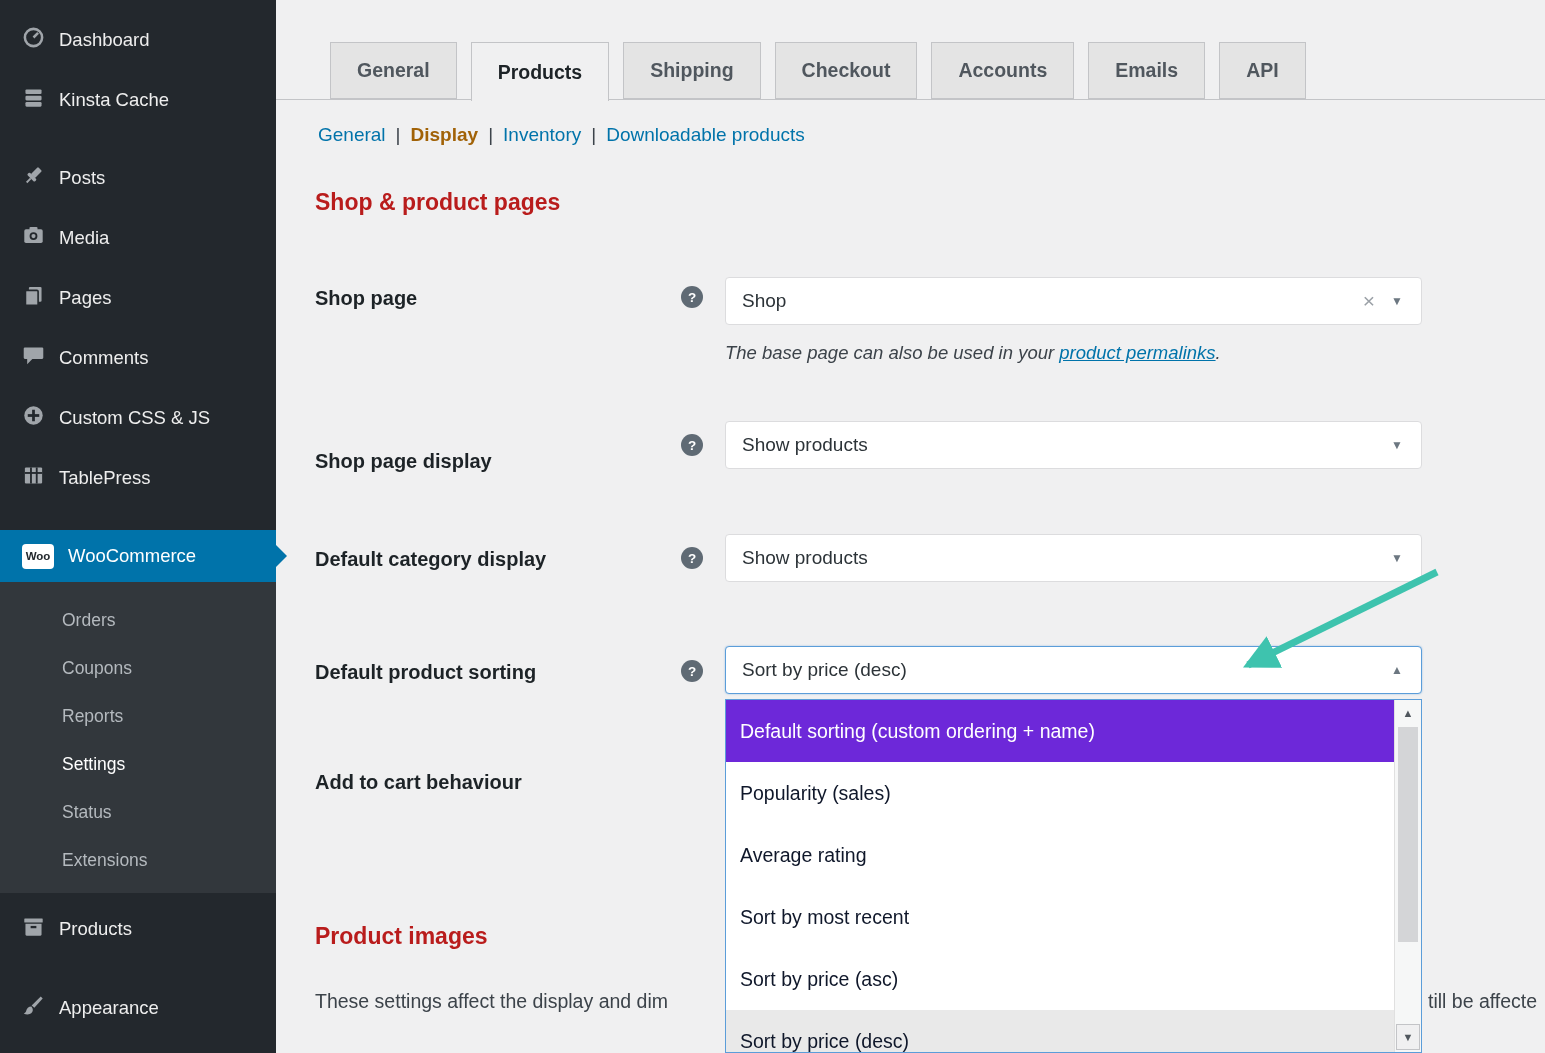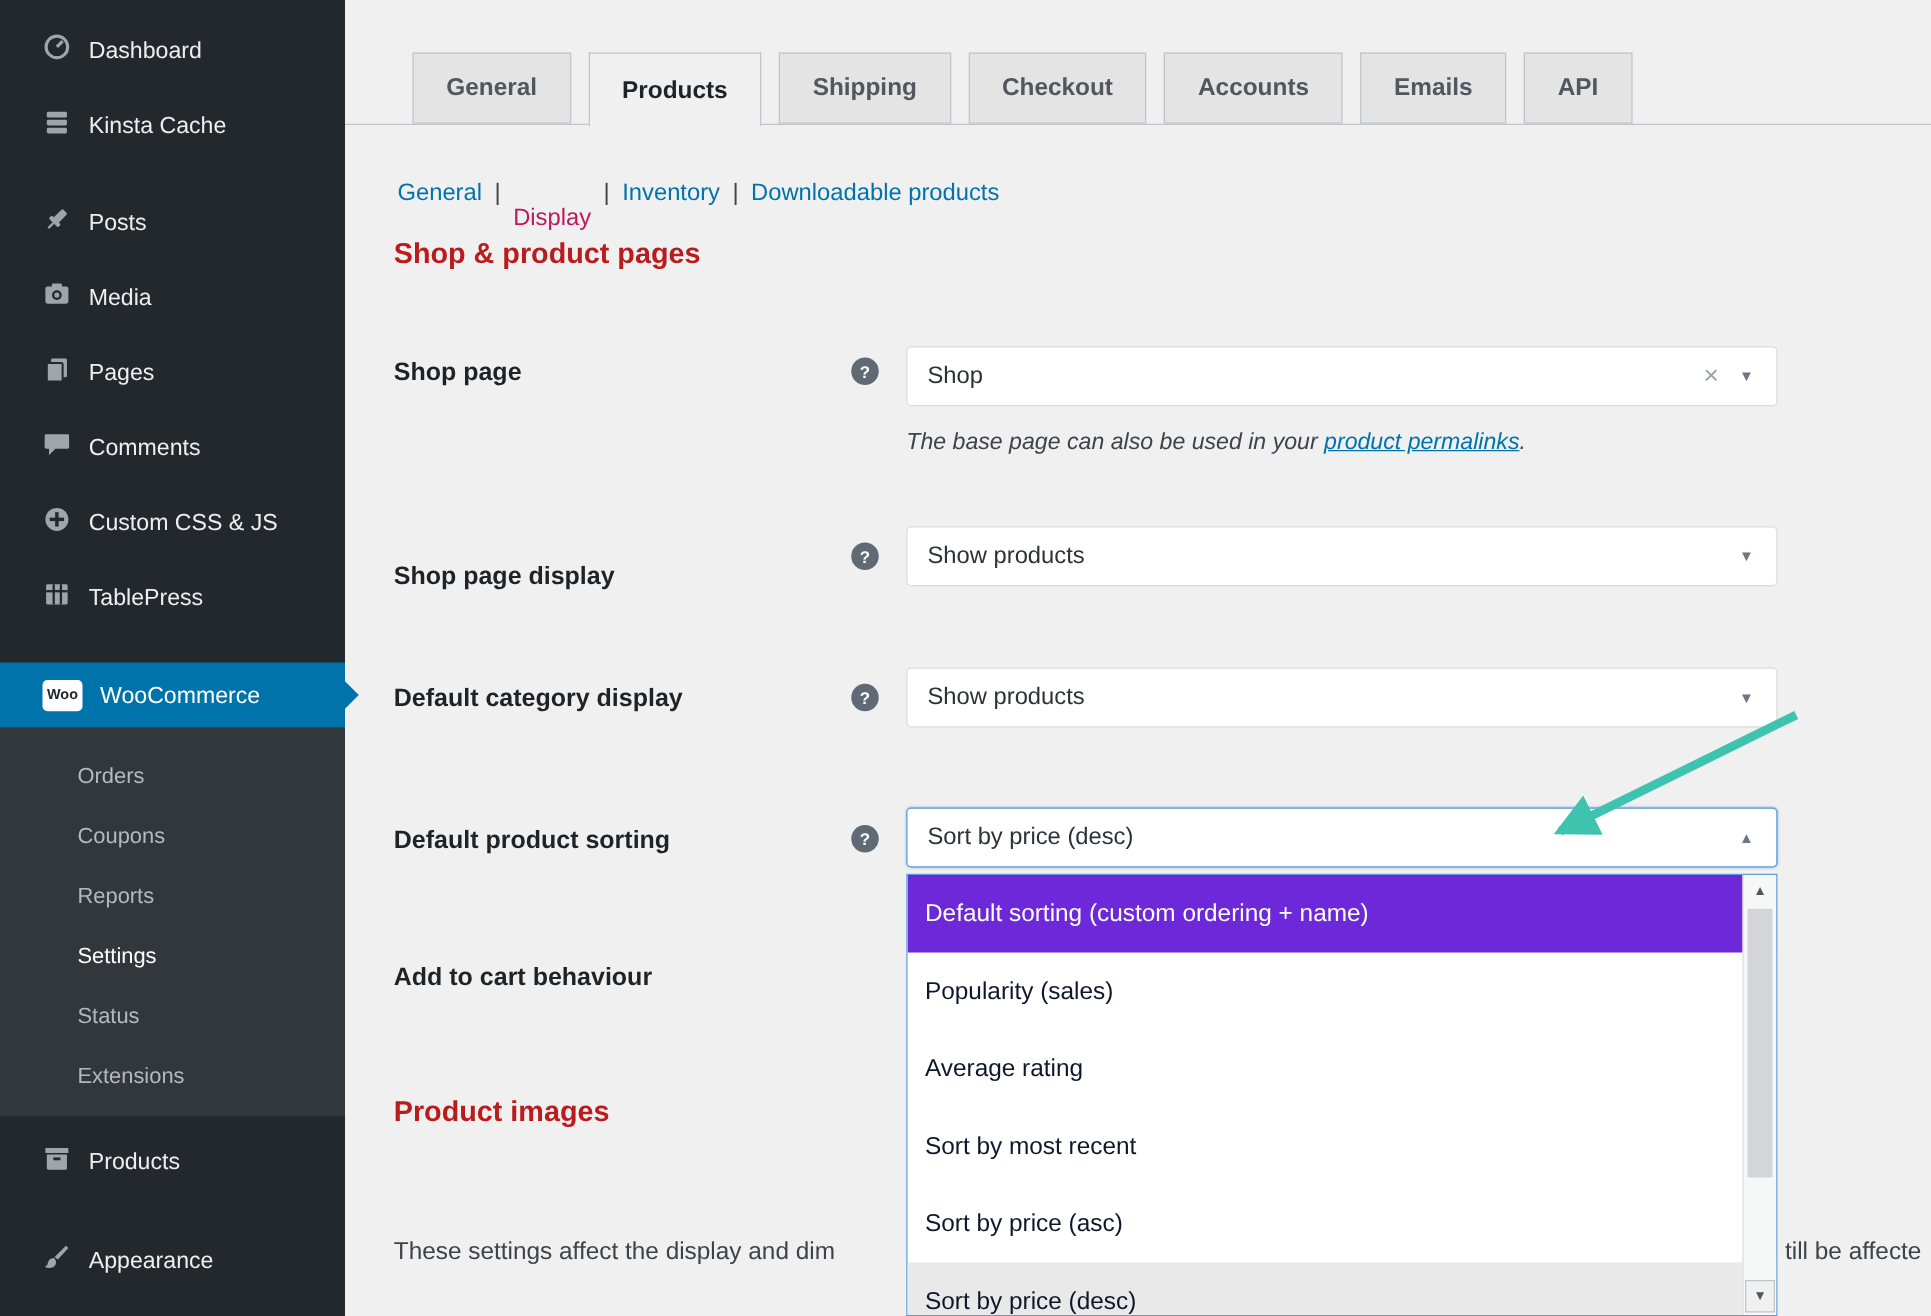--- a/index.html
+++ b/index.html
@@ -1,21 +1,21 @@
 <!DOCTYPE html>
 <html><head>
 <meta charset="utf-8">
 <style>
   * { margin:0; padding:0; box-sizing:border-box; }
   body { font-family:"Liberation Sans", sans-serif; background:#fff; }
   .root { position:relative; width:1545px; height:1053px; background:#f0f0f1; overflow:hidden; }
 
   
   .sidebar { position:absolute; left:0; top:0; width:276px; height:1053px; background:#23282d; z-index:30; }
-  .mi { display:flex; align-items:center; height:60px; padding-left:34px; gap:14px; font-size:18.5px; color:#eee; cursor:pointer; }
+  .mi { display:flex; align-items:center; height:60px; padding-left:22px; gap:14px; font-size:18.5px; color:#eee; cursor:pointer; }
   .mi svg { width:23px; height:23px; flex:none; fill:#a0a5aa; }
   .sep { height:18px; }
   .sep2 { height:22px; }
   .wc { background:#0073aa; height:52px; position:relative; color:#fff; }
   .wc .notch { position:absolute; right:-11px; top:50%; margin-top:-11px; width:0; height:0;
                border-top:11px solid transparent; border-bottom:11px solid transparent; border-left:11px solid #0073aa; }
   .woo-badge { width:32px; height:25px; background:#fff; border-radius:4px; color:#23282d; font-weight:bold;
                font-size:11.5px; display:flex; align-items:center; justify-content:center; flex:none; }
   .submenu { background:#32373c; padding:14px 0 9px 0; }
   .smi { height:48px; display:flex; align-items:center; padding-left:62px; font-size:17.5px; color:#b4b9be; cursor:pointer; }
@@ -26,21 +26,21 @@
   
   .tabsline { position:absolute; left:276px; top:99px; width:1269px; height:1px; background:#c3c4c7; z-index:1; }
   .tabs { position:absolute; left:330px; top:42px; display:flex; gap:14px; z-index:2; align-items:flex-start; }
   .tab { height:57px; padding:0 26px; display:flex; align-items:center; background:#e4e4e4;
          border:1px solid #c3c4c7; font-size:19.5px; font-weight:600; color:#50575e; cursor:pointer; }
   .tab.active { background:#f0f0f1; height:59px; border-bottom:none; color:#1d2327; }
 
   
   .subnav { position:absolute; left:318px; top:124px; display:flex; gap:10px; font-size:19px; align-items:center; z-index:2; }
   .subnav .lnk { color:#0073aa; cursor:pointer; }
-  .subnav .cur { color:#be185d; font-weight:400;margin-top:40px; }
+  .subnav .cur { color:#a16207; font-weight:700; }
   .subnav .sp  { color:#3c434a; }
 
   
   .h1 { position:absolute; left:315px; font-size:23px; font-weight:bold; color:#b91c1c; z-index:2; }
   .flabel { position:absolute; left:315px; font-size:20px; font-weight:600; color:#1d2327; z-index:2; }
   .help { position:absolute; left:681px; width:22px; height:22px; border-radius:50%; background:#5f6a74; color:#fff;
           font-size:13.5px; font-weight:bold; display:flex; align-items:center; justify-content:center; z-index:2; cursor:pointer; }
   .sel { position:absolute; left:725px; width:697px; height:48px; background:#fff; border:1px solid #dcdcde;
          border-radius:4px; display:flex; align-items:center; padding:0 18px 0 16px; font-size:19px; color:#2c3338;
          z-index:2; cursor:pointer; }
@@ -249,21 +249,21 @@
 
   <div class="flabel" style="top:661px">Default product sorting</div>
   <div class="help" style="top:660px">?</div>
   <div class="sel focused" style="top:646px">
     <span>Sort by price (desc)</span>
     <span class="caret">▲</span>
   </div>
 
   <div class="flabel" style="top:771px">Add to cart behaviour</div>
 
-  <h2 class="h1" style="top:876px">Product images</h2>
+  <h2 class="h1" style="top:923px">Product images</h2>
   <div class="bodytext" style="left:315px; top:990px;">These settings affect the display and dim</div>
   <div class="bodytext" style="left:1428px; top:990px;">till be affecte</div>
 
   <div class="dd">
     <div class="opt highlighted">Default sorting (custom ordering + name)</div>
     <div class="opt">Popularity (sales)</div>
     <div class="opt">Average rating</div>
     <div class="opt">Sort by most recent</div>
     <div class="opt">Sort by price (asc)</div>
     <div class="opt selected">Sort by price (desc)</div>

